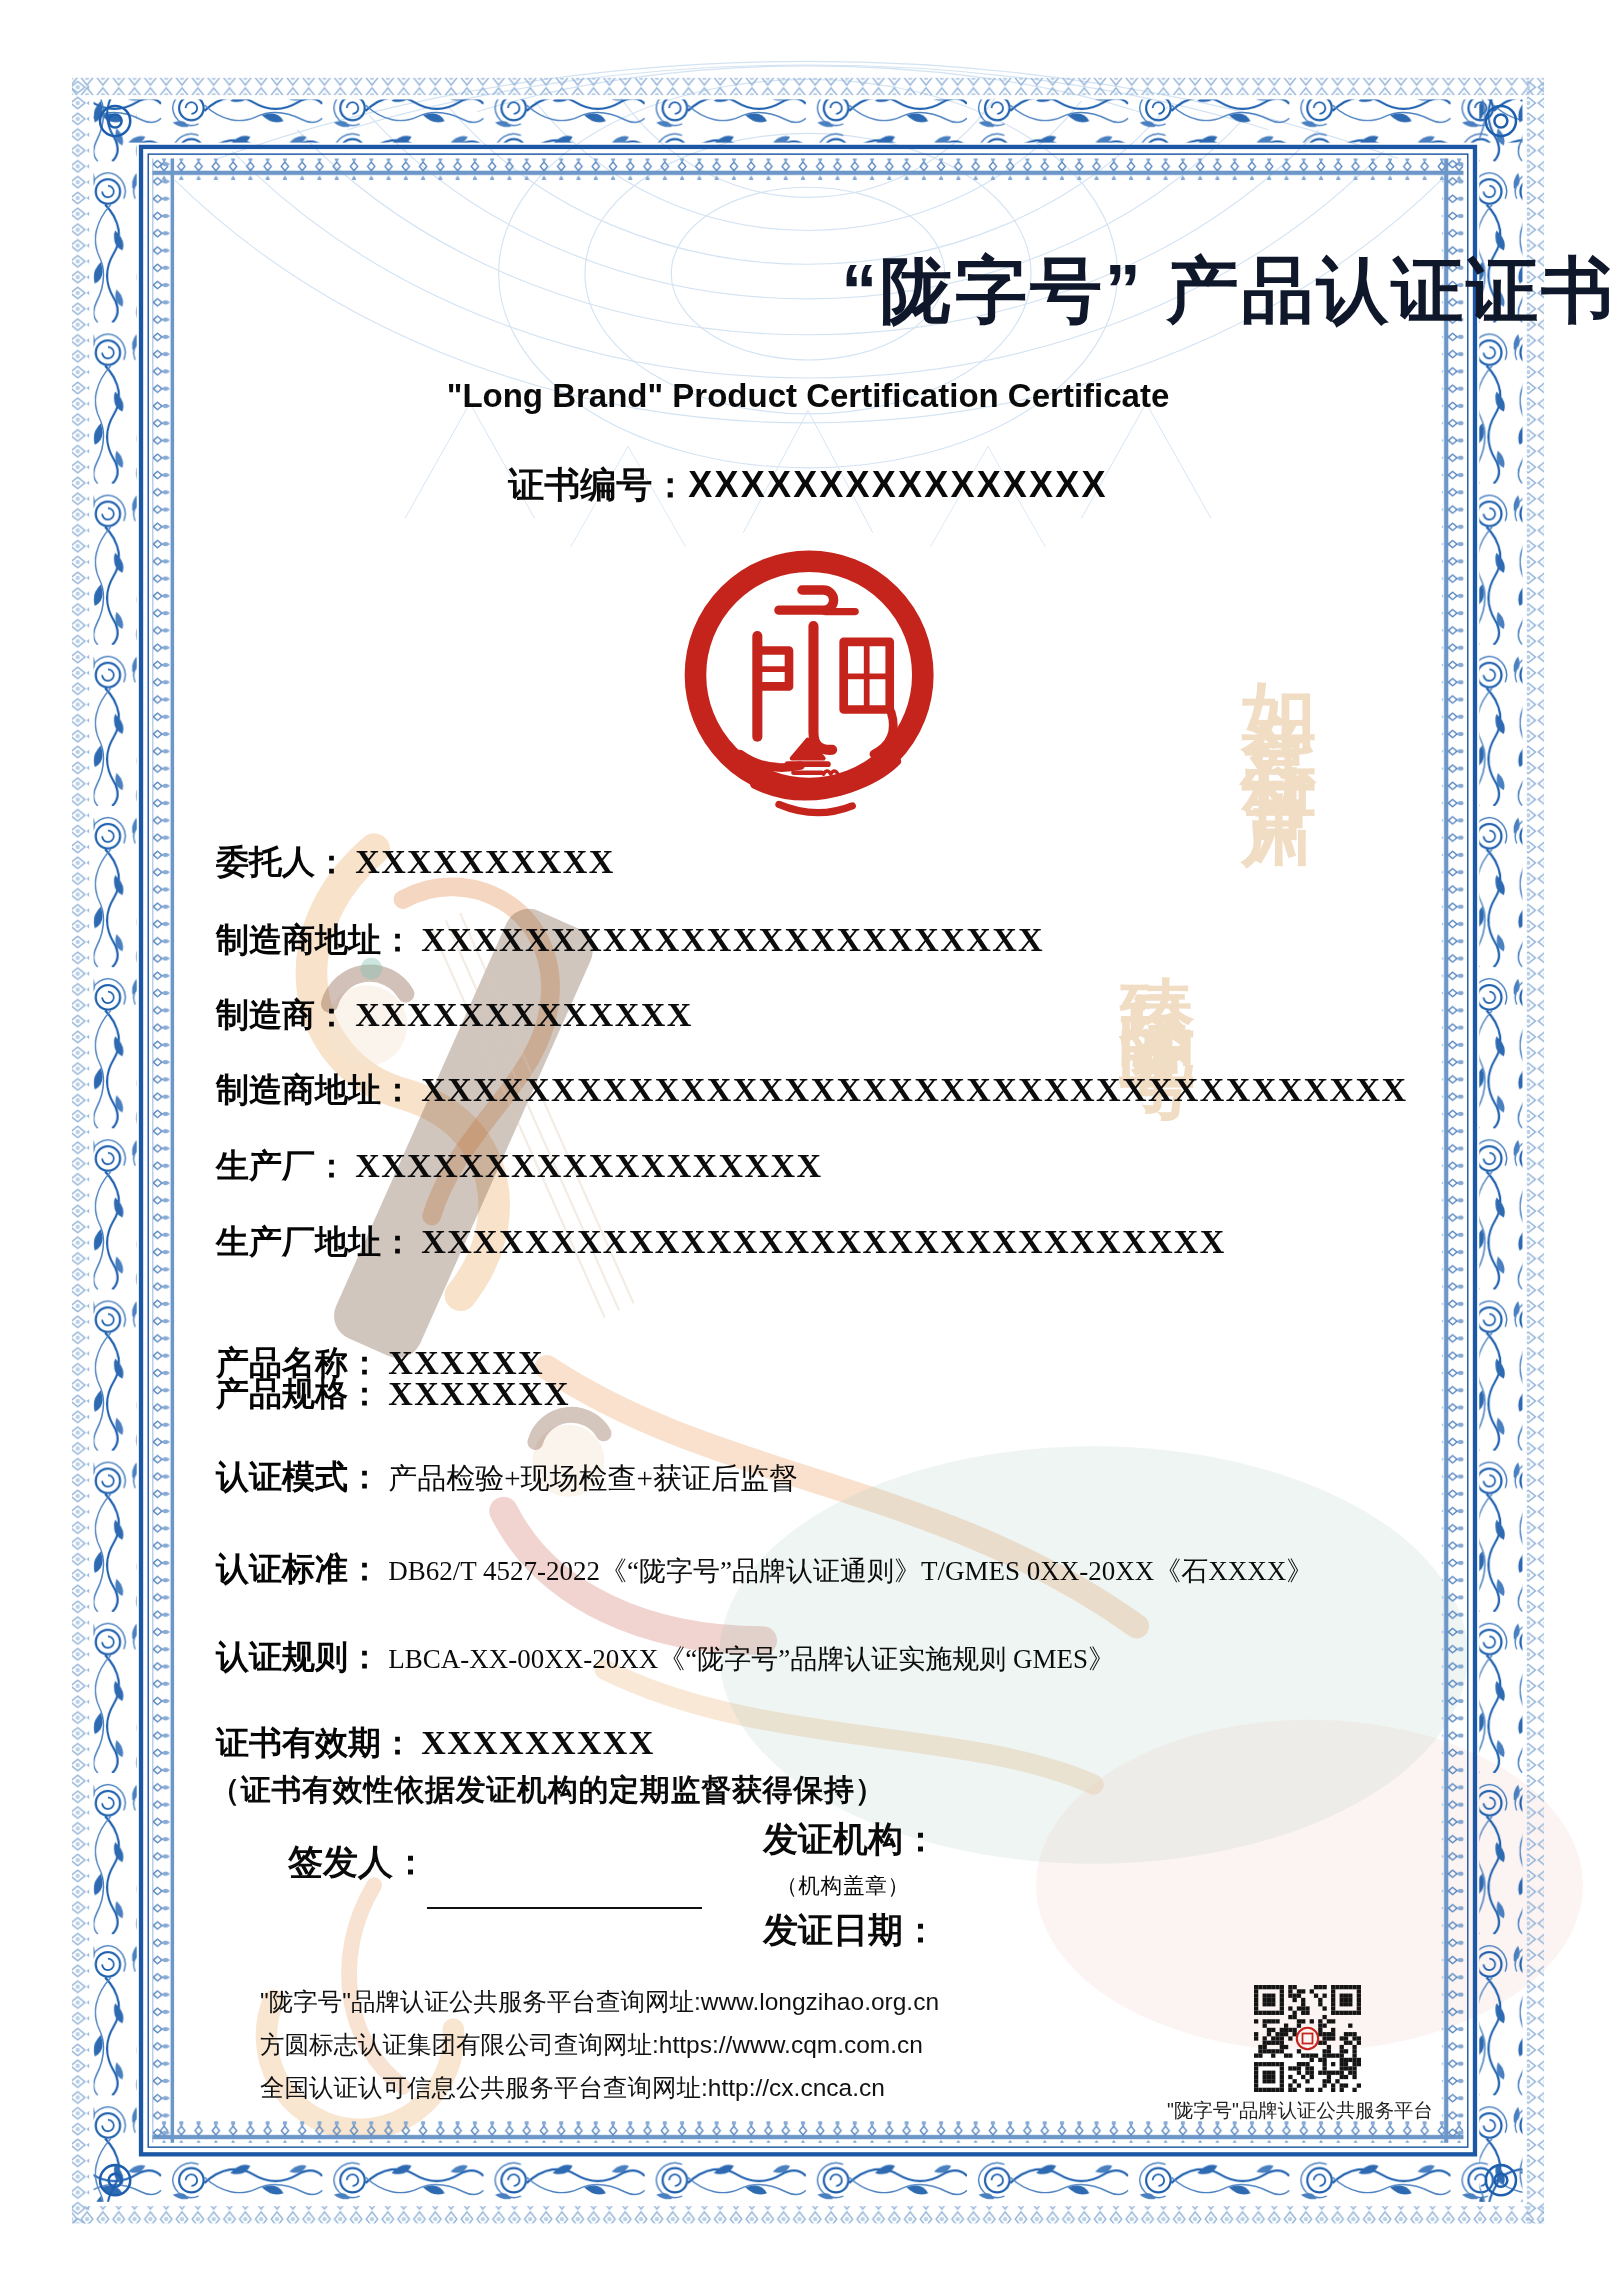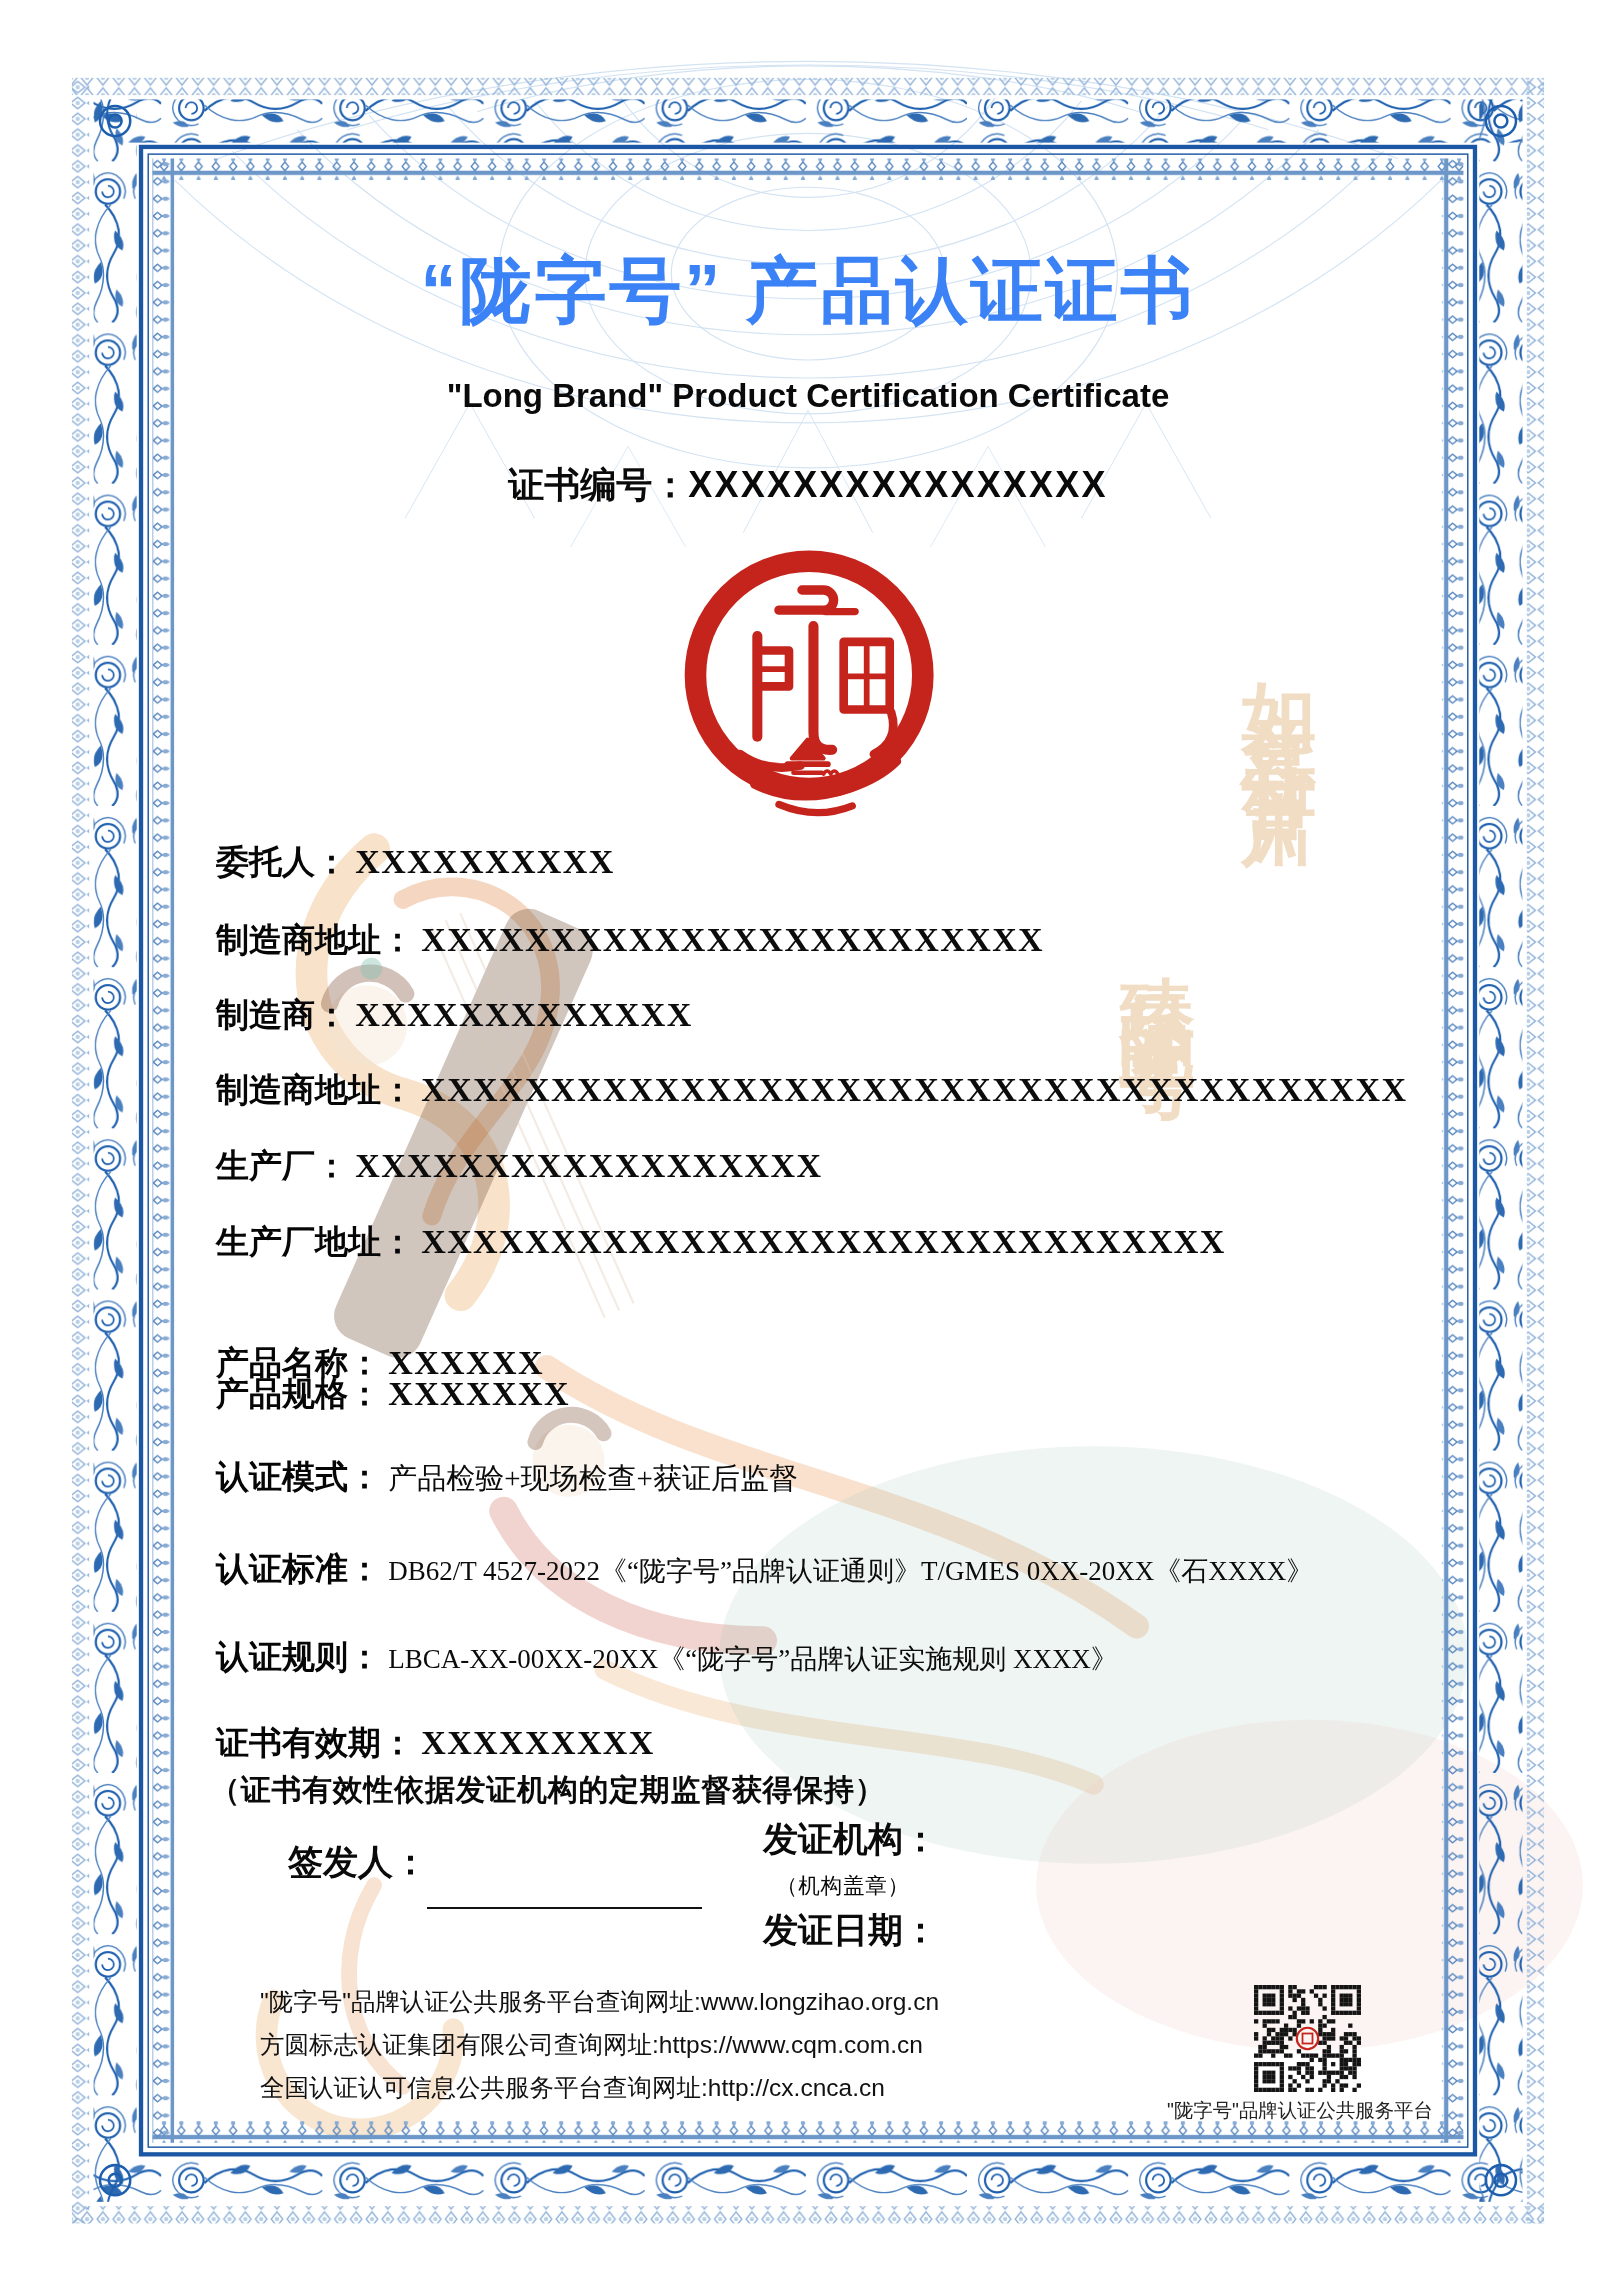--- a/index.html
+++ b/index.html
@@ -10,23 +10,23 @@
     overflow:hidden;
     font-family:"Liberation Sans","DejaVu Sans",sans-serif;
     color:#0a0a0a;
   }
   .abs{position:absolute;}
   svg{display:block;}
 
   
   .title{
     left:0;top:243px;width:100%;
-    text-align:center;
+    text-align:right;
     font-size:72px;font-weight:900;letter-spacing:2.9px;
-    color:#3b82f6;
+    color:#0f172a;
   }
   .subtitle{
     left:0;top:377px;width:100%;
     text-align:center;
     font-size:33px;font-weight:800;letter-spacing:0;
   }
   .certno{
     left:0;top:461px;width:100%;
     text-align:center;
     font-size:36px;font-weight:800;
@@ -298,21 +298,21 @@
       <div class="field-row" style="top: 1455px;">
         <span class="f-label">认证模式：</span>
         <span class="f-value s40">产品检验+现场检查+获证后监督</span>
       </div>
       <div class="field-row" style="top: 1547px;">
         <span class="f-label">认证标准：</span>
         <span class="f-value s36">DB62/T 4527-2022《“陇字号”品牌认证通则》T/GMES 0XX-20XX《石XXXX》</span>
       </div>
       <div class="field-row" style="top: 1635px;">
         <span class="f-label">认证规则：</span>
-        <span class="f-value s36">LBCA-XX-00XX-20XX《“陇字号”品牌认证实施规则 XXXX》</span>
+        <span class="f-value s36">LBCA-XX-00XX-20XX《“陇字号”品牌认证实施规则 GMES》</span>
       </div>
       <div class="field-row" style="top: 1721px;">
         <span class="f-label">证书有效期：</span>
         <span class="f-value x">XXXXXXXXX</span>
       </div>
     </div>
 
   <div class="abs validity-note">（证书有效性依据发证机构的定期监督获得保持）</div>
 
   <div class="abs sig-label issuer">签发人：</div>

